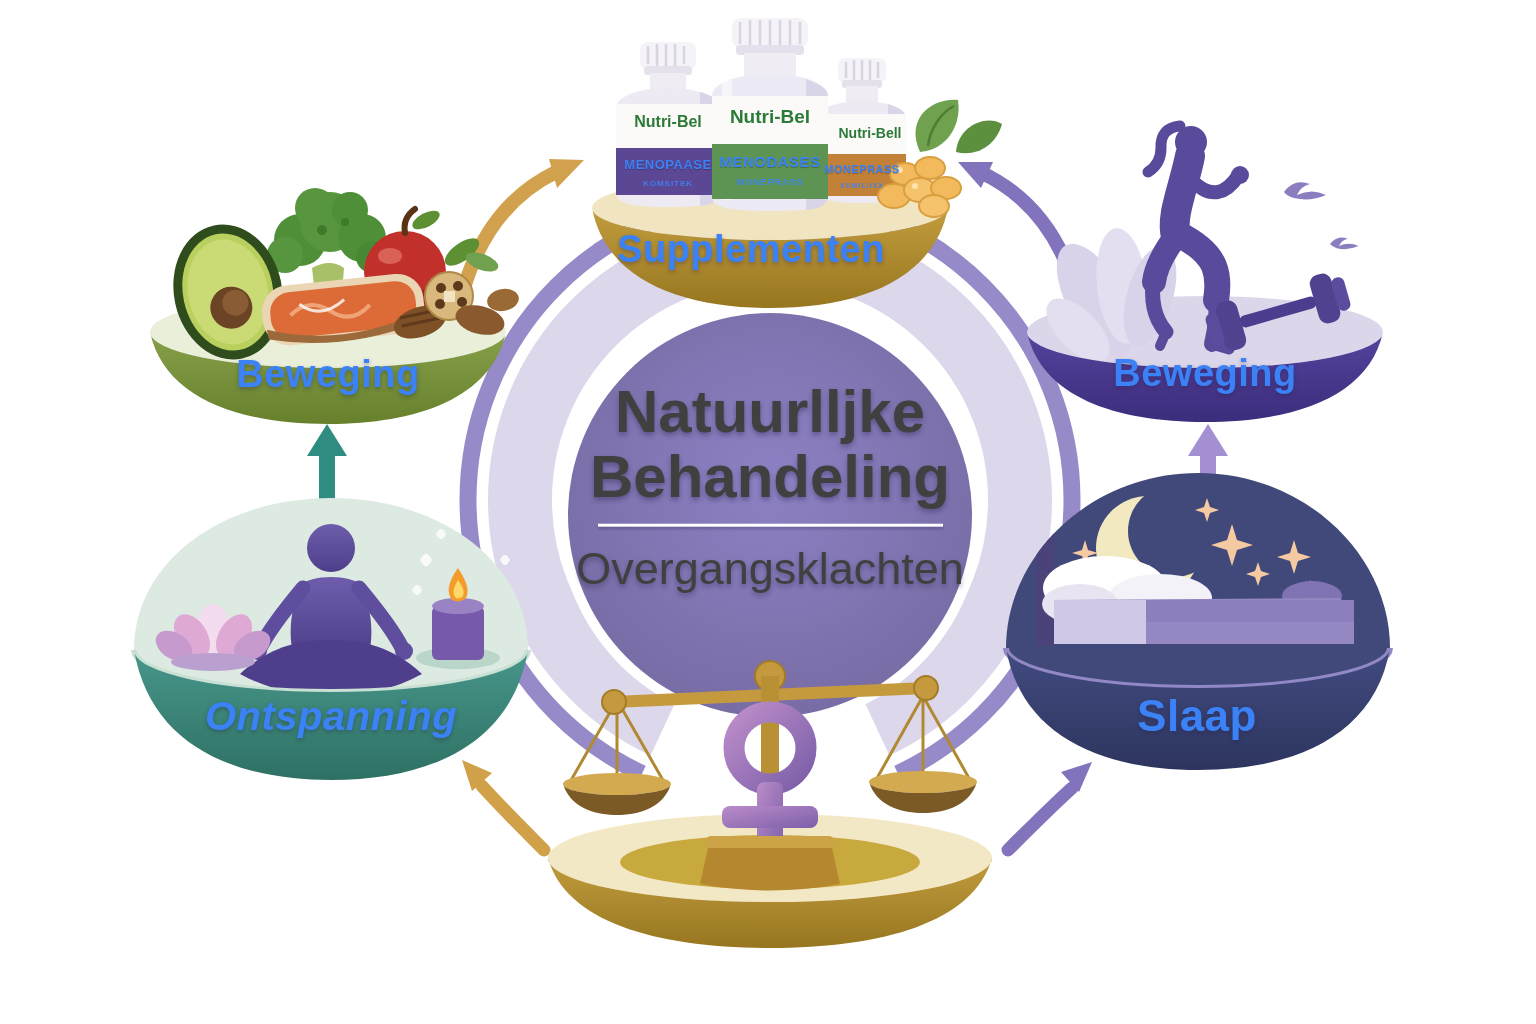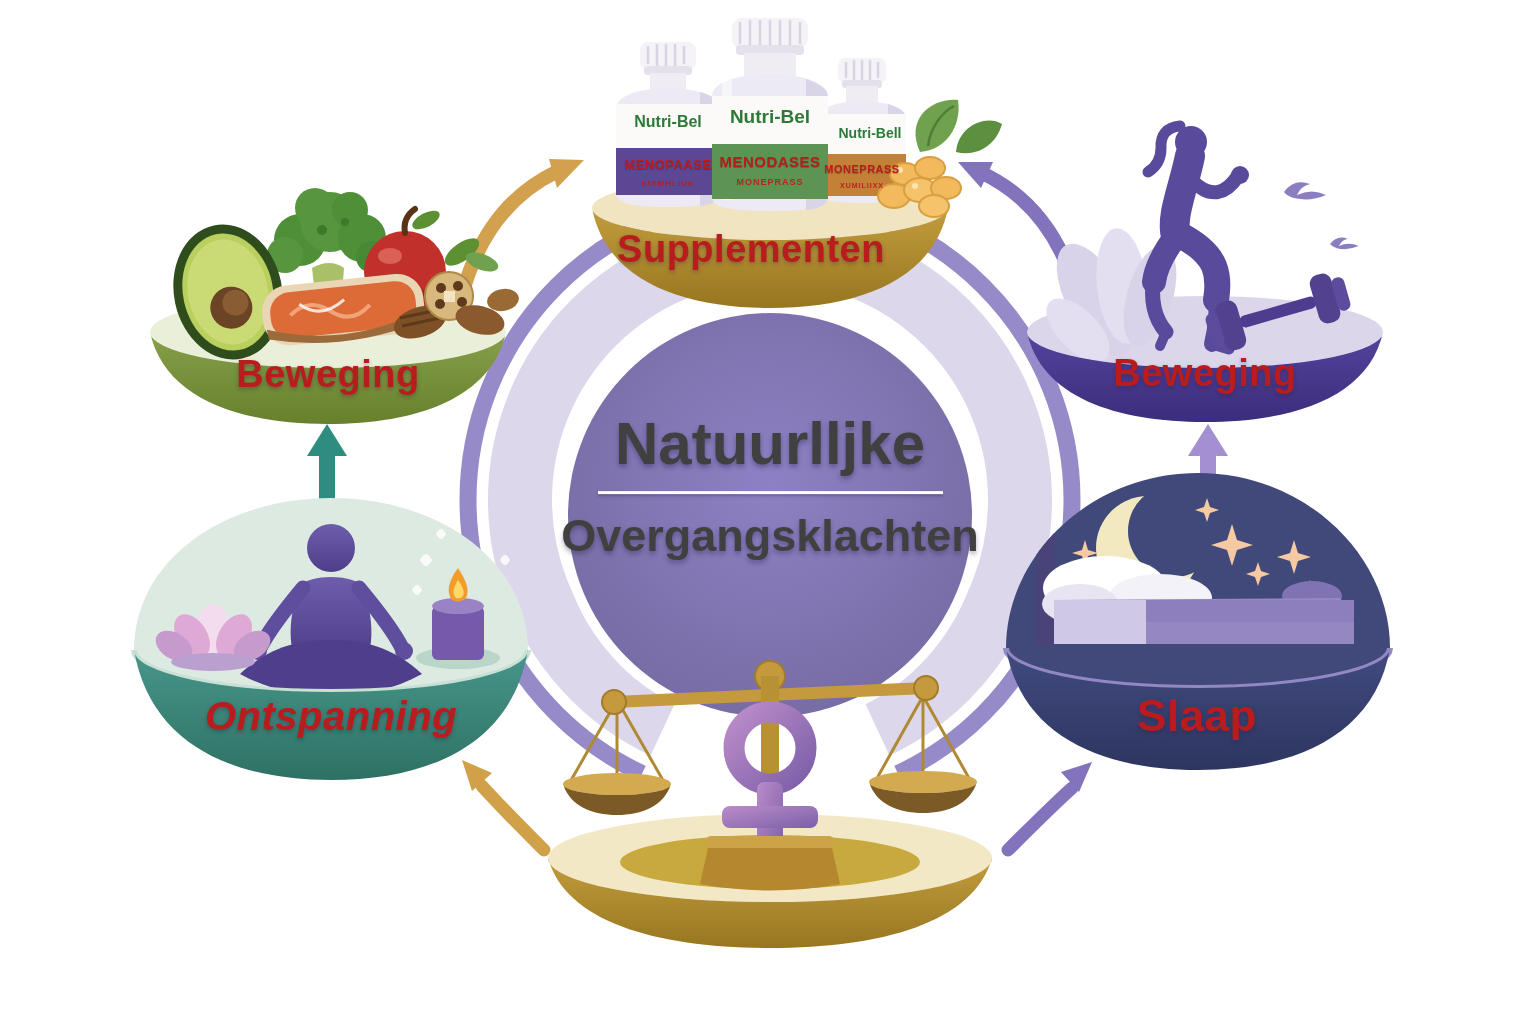--- a/index.html
+++ b/index.html
@@ -1,28 +1,28 @@
 <!DOCTYPE html>
 <html><head>
 <meta charset="utf-8">
 <style>
   html,body{margin:0;padding:0;background:#fff;}
   .stage{position:relative;width:1536px;height:1024px;background:#fff;overflow:hidden;
          font-family:"Liberation Sans",sans-serif;}
   .stage svg{position:absolute;left:0;top:0;}
-  .lbl{position:absolute;transform:translate(-50%,-50%);color:#b91c1c;font-weight:bold;
+  .lbl{position:absolute;transform:translate(-50%,-50%);color:#3b82f6;font-weight:bold;
        text-align:center;white-space:nowrap;text-shadow:0 2px 4px rgba(40,30,70,.35);}
   .plate-label{font-size:38px;letter-spacing:.5px;}
   .center-text{position:absolute;left:770px;top:487px;transform:translate(-50%,-50%);
        width:470px;text-align:center;color:#404040;}
   .center-text .t1,.center-text .t2{font-size:60px;font-weight:bold;line-height:1.08;
        text-shadow:0 3px 5px rgba(30,20,60,.35);}
   .center-text .divider{width:345px;height:3px;background:#fff;margin:14px auto 12px auto;
        box-shadow:0 2px 3px rgba(30,20,60,.3);}
-  .center-text .sub{font-size:45px;font-weight:bold;text-shadow:0 3px 5px rgba(30,20,60,.35);margin-top:16px;}
+  .center-text .sub{font-size:45px;font-weight:normal;text-shadow:0 3px 5px rgba(30,20,60,.35);margin-top:16px;}
   .bottle-brand{color:#2c7a38;text-shadow:none;font-weight:bold;}
   .bottle-product{letter-spacing:.5px;text-shadow:0 1px 1px rgba(0,0,0,.25);}
   .bottle-sub{opacity:.92;letter-spacing:1px;text-shadow:none;font-weight:bold;}
   .italic{font-style:italic;}
 </style>
 </head>
 <body>
 
 <div class="stage">
 <svg width="1536" height="1024" viewBox="0 0 1536 1024">
@@ -334,33 +334,34 @@
         <rect x="706" y="836" width="128" height="13" rx="5" fill="#cda348"></rect>
         <path d="M700,884 L708,848 L832,848 L840,884 Q770,897 700,884 Z" fill="#b5872f"></path>
       </g>
     </g>
     <path d="M548,858 A222,44 0 0 0 992,858 C974,923 881,948 770,948 C659,948 566,923 548,858 Z" fill="url(#gradGold)"></path>
   </g>
 </svg>
 
 <div class="center-text">
   <div class="t1">Natuurlljke</div>
+  <div class="t2">Behandeling</div>
   <div class="divider"></div>
   <div class="sub">Overgangsklachten</div>
 </div>
 
 <div class="lbl plate-label" style="left:751px;top:249px;">Supplementen</div>
 <div class="lbl plate-label" style="left:328px;top:374px;">Beweging</div>
 <div class="lbl plate-label" style="left:1205px;top:373px;">Beweging</div>
 <div class="lbl plate-label" style="left:1197px;top:716px;font-size:44px;">Slaap</div>
 <div class="lbl plate-label italic" style="left:331px;top:716px;font-size:40px;">Ontspanning</div>
 
 <div class="lbl bottle-brand" style="left:668px;top:122px;font-size:16px;">Nutri-Bel</div>
 <div class="lbl bottle-product" style="left:668px;top:164px;font-size:13px;">MENOPAASE</div>
-<div class="lbl bottle-sub" style="left:668px;top:183px;font-size:8px;">KIXMHLIUK</div>
+<div class="lbl bottle-sub" style="left:668px;top:183px;font-size:8px;">KOMSITEK</div>
 
 <div class="lbl bottle-brand" style="left:770px;top:117px;font-size:19px;">Nutri-Bel</div>
 <div class="lbl bottle-product" style="left:770px;top:161px;font-size:15px;">MENODASES</div>
 <div class="lbl bottle-sub" style="left:770px;top:182px;font-size:9px;">MONEPRASS</div>
 
 <div class="lbl bottle-brand" style="left:862px;top:133px;font-size:14px;margin-left:8px;">Nutri-Bell</div>
 <div class="lbl bottle-product" style="left:862px;top:169px;font-size:11px;">MONEPRASS</div>
 <div class="lbl bottle-sub" style="left:862px;top:185px;font-size:7px;">XUMILIIXX</div>
 </div>
 

